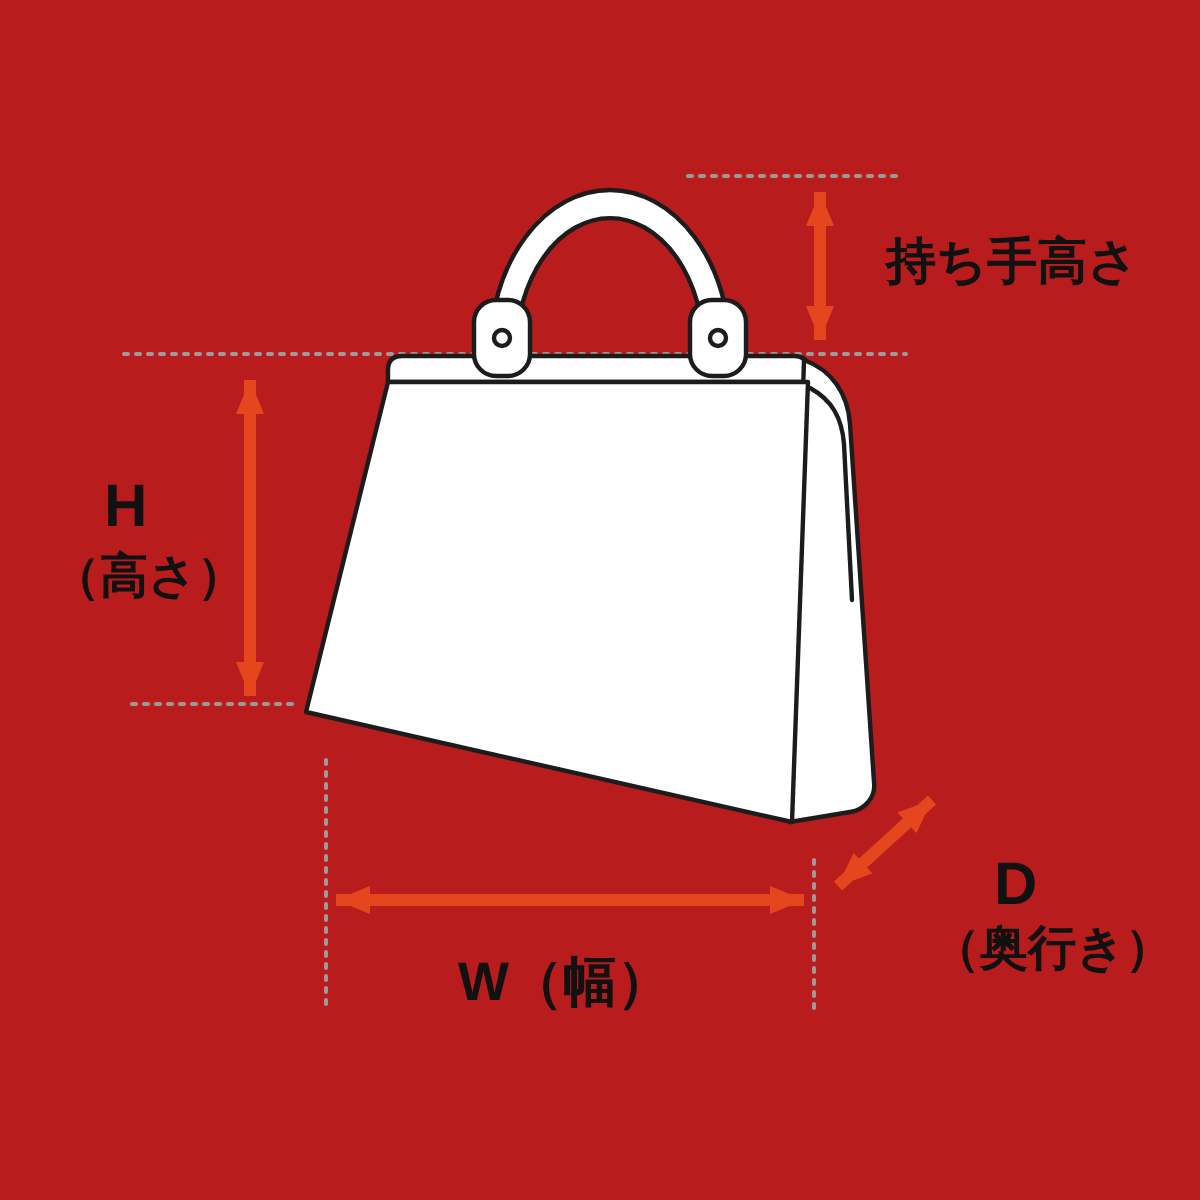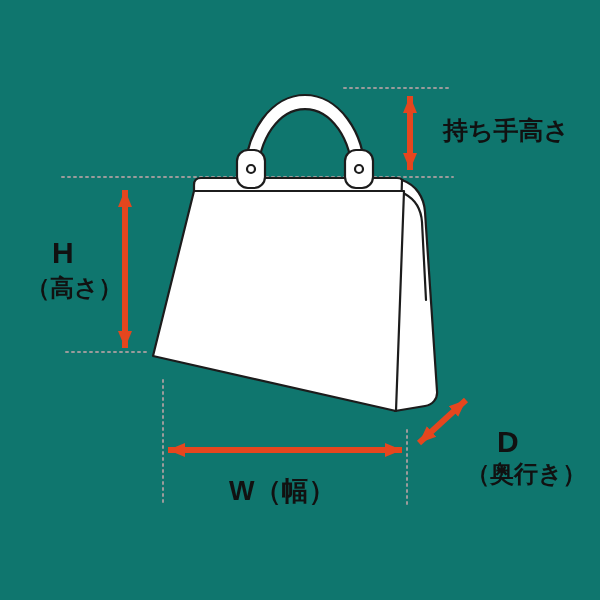--- a/index.html
+++ b/index.html
@@ -8,21 +8,21 @@
     width: 600px;
     height: 600px;
     background: #ffffff;
     overflow: hidden;
     font-family: "Liberation Sans", "DejaVu Sans", sans-serif;
   }
   .canvas {
     position: relative;
     width: 600px;
     height: 600px;
-    background: #0f766e;
+    background: #b91c1c;
   }
   svg text {
     font-family: "Liberation Sans", "DejaVu Sans", sans-serif;
     font-weight: 500;
   }
   .dim-label { font-weight: 600; }
 </style>
 </head>
 <body>
 

